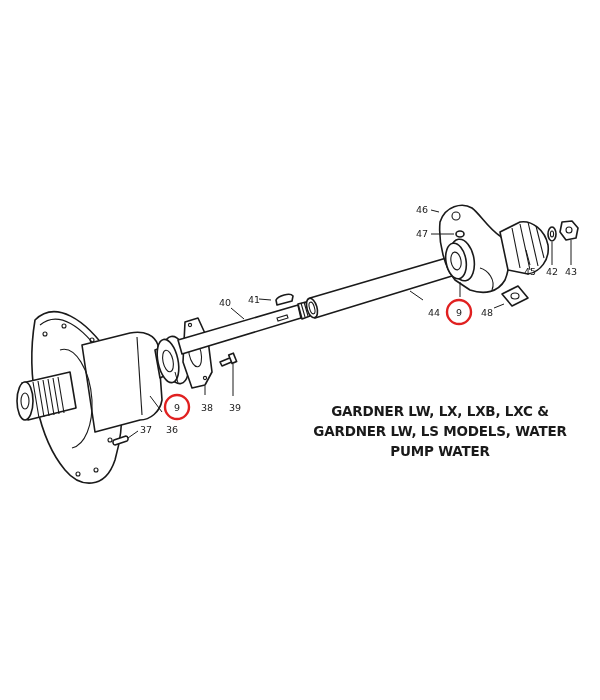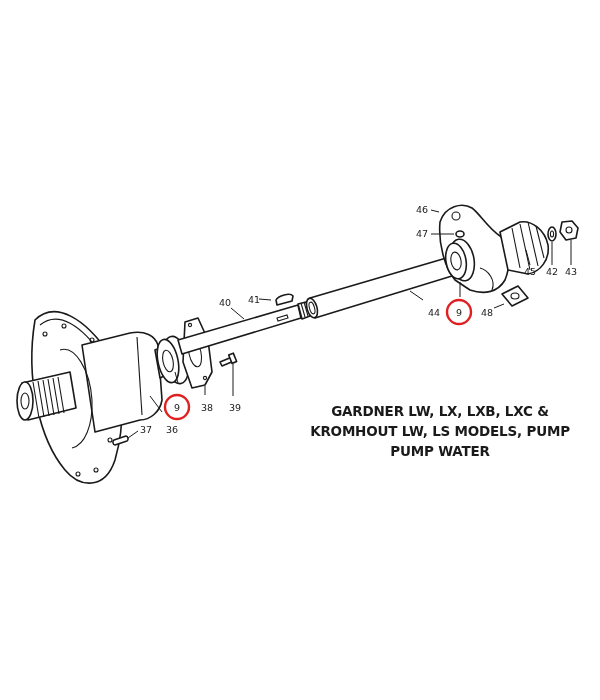--- a/index.html
+++ b/index.html
@@ -159,15 +159,15 @@
     <text class="callout-label" x="416" y="237">47</text>
     <text class="callout-label" x="481" y="316">48</text>
   </g>
 
   <circle class="highlight-ring" cx="177" cy="407" r="12"></circle>
   <circle class="highlight-ring" cx="459" cy="312" r="12"></circle>
 </svg>
 
 <div class="caption">
   <span>GARDNER LW, LX, LXB, LXC &amp;</span>
-  <span>KROMHOUT LW, LS MODELS, PUMP</span>
+  <span>GARDNER LW, LS MODELS, WATER</span>
   <span>PUMP WATER</span>
 </div>
 
 </body></html>

